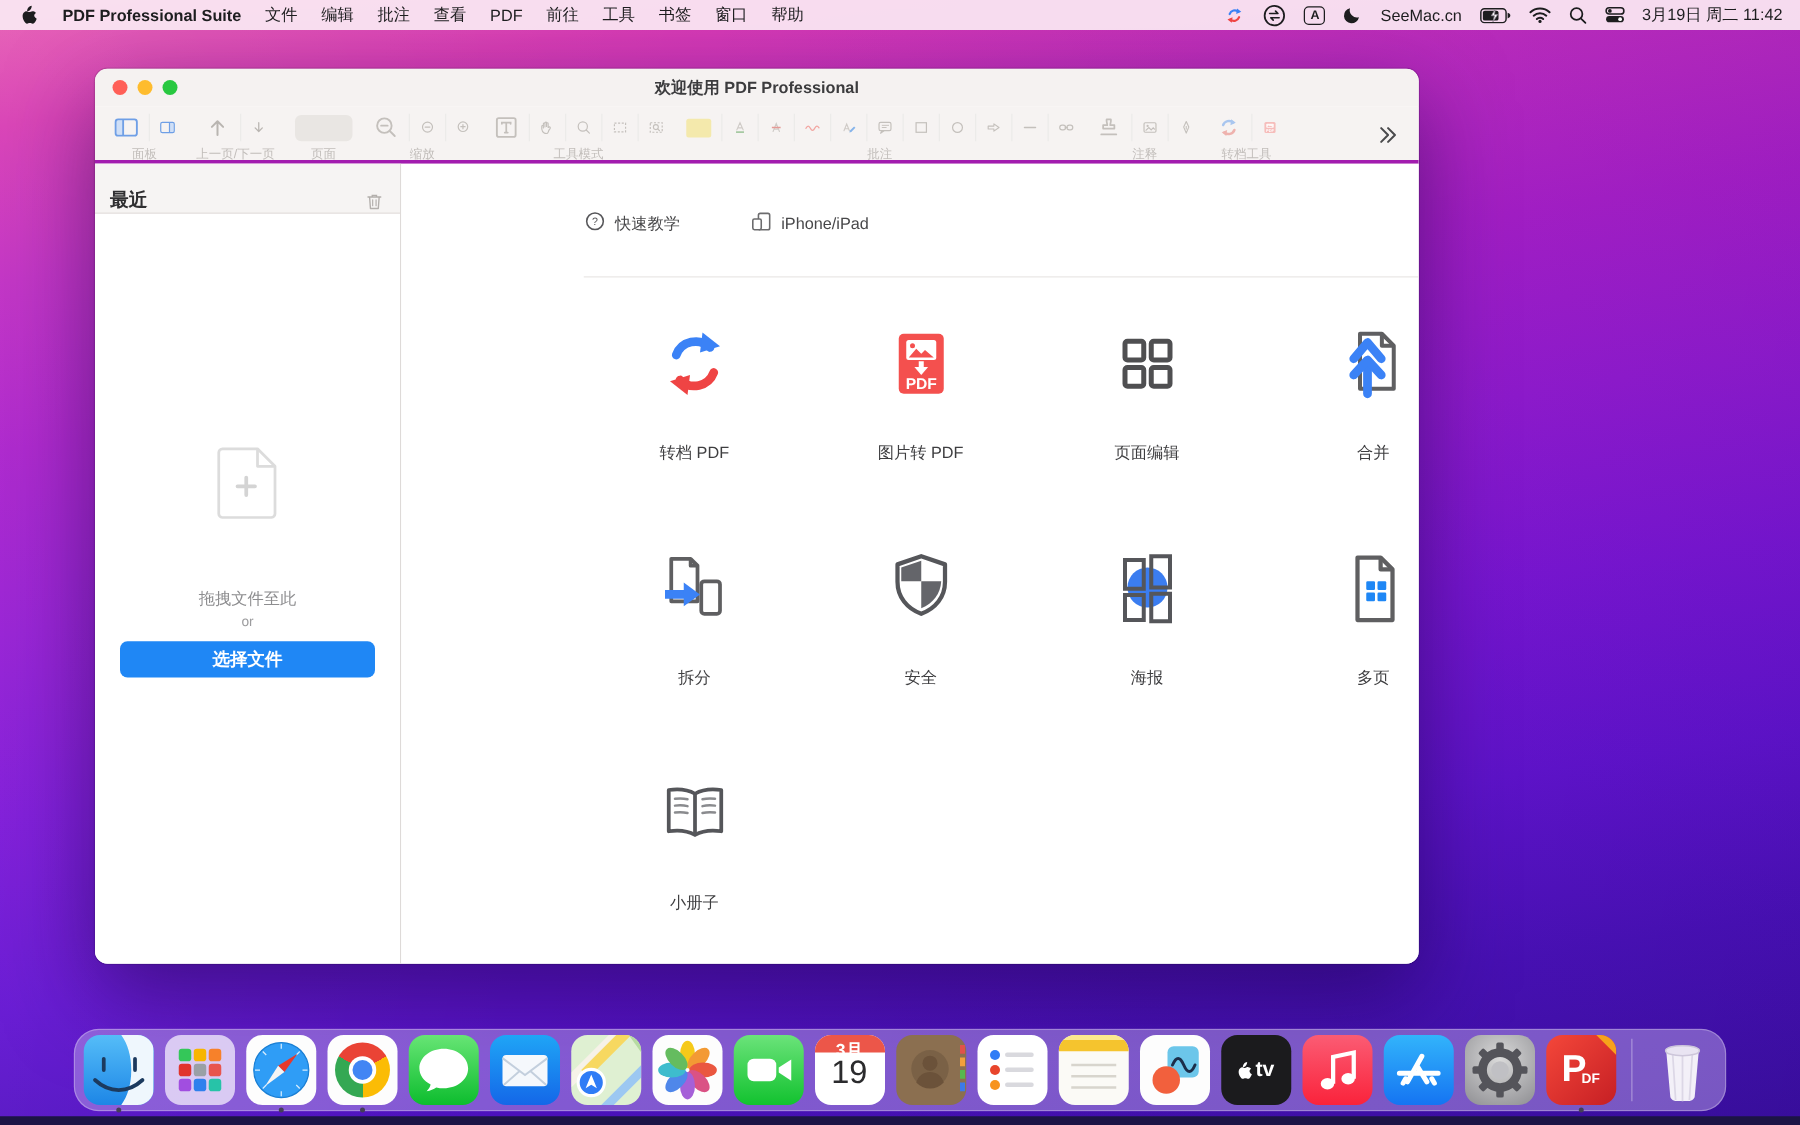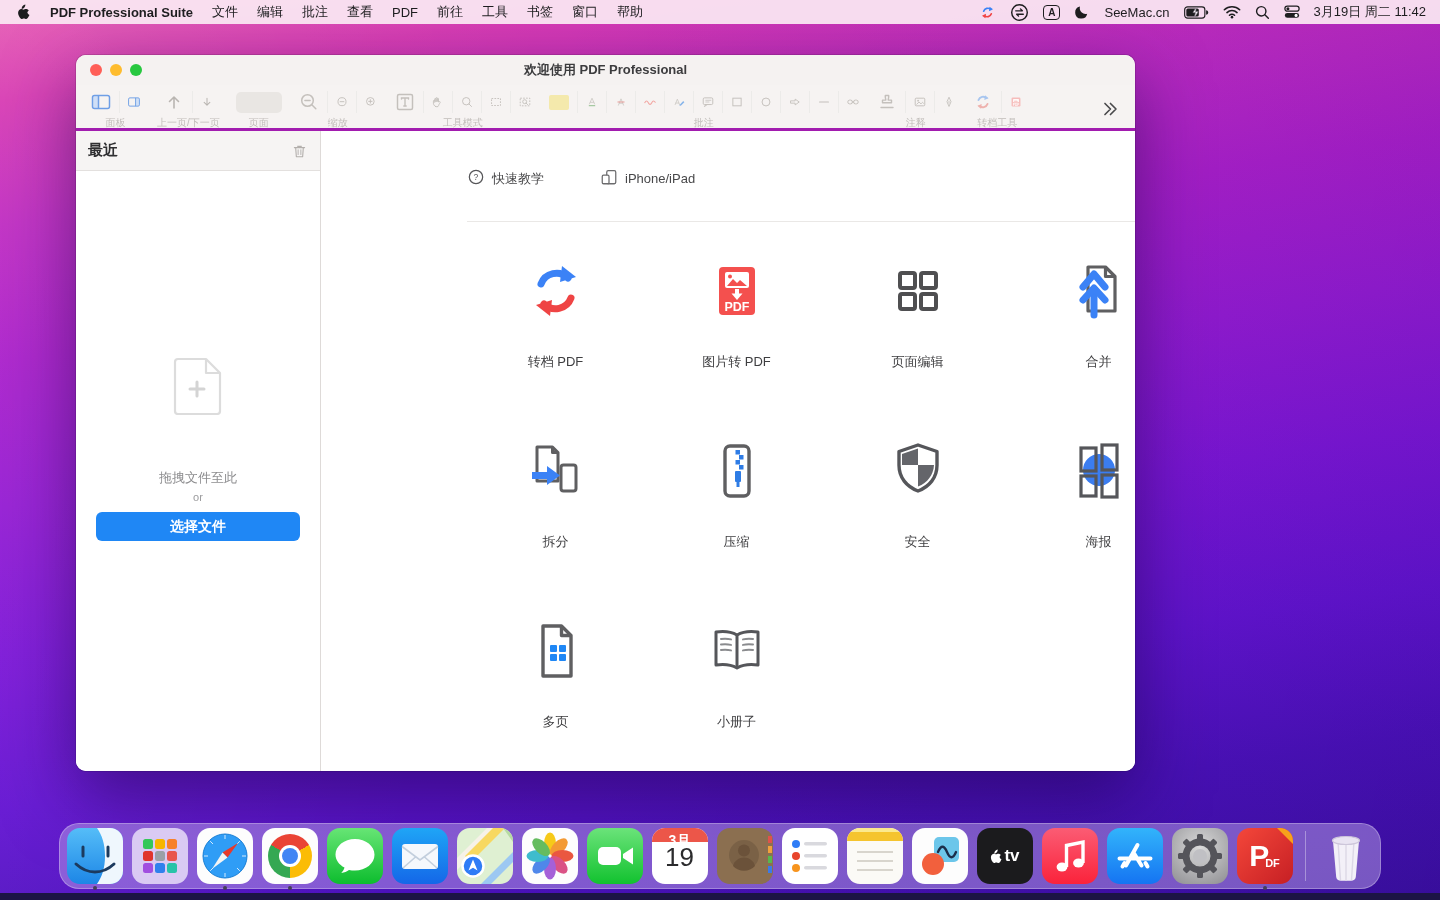--- a/index.html
+++ b/index.html
@@ -45,21 +45,21 @@
   .tlabel { font-size:10px; color:#c1bdba; margin-top:1px; white-space:nowrap; }
   .pagepill { width:46px; height:21px; background:#e9e6e3; border-radius:5px; }
   .hl-swatch { width:20px; height:15px; background:#f4e9ac; border-radius:2px; }
   .tb-overflow { margin-left:auto; align-self:center; padding-top:4px; }
 
   .wbody { display:flex; height:640px; }
 
   
   .sidebar { width:245px; border-right:1px solid #deDAD8; border-right:1px solid #dedad8; position:relative; background:#fff; }
   .sb-head { height:40px; background:#f6f4f3; border-bottom:1px solid #e3e0de;
-    display:flex; align-items:center; padding:0 12px; }
+    display:flex; align-items:flex-end; padding:0 12px; }
   .sb-title { font-size:15px; font-weight:700; color:#2f2f31; }
   .sb-trash { margin-left:auto; display:flex; }
   .dropzone { position:absolute; left:0; right:0; top:40px; display:flex; flex-direction:column; align-items:center; padding-top:186px; }
   .drop-hint { margin-top:50px; font-size:13px; color:#8d8d8f; }
   .or-label { margin-top:4px; font-size:11px; color:#9c9c9e; }
   .choose-btn { margin-top:9px; width:204px; height:29px; background:#1f87f5; color:#fff;
     border:none; border-radius:6px; font-size:14px; font-weight:700; font-family:inherit; cursor:pointer; }
 
   
   .content { position:relative; flex:1; background:#fff; }
@@ -501,34 +501,20 @@
                 <path d="M13 8h15.5L34 13.5V42H13z" fill="#fff" stroke="#5f5f61" stroke-width="3" stroke-linejoin="round"></path>
                 <path d="M28.5 8v5.5H34" fill="none" stroke="#5f5f61" stroke-width="3" stroke-linejoin="round"></path>
                 <rect x="37" y="26" width="15" height="26" rx="2.5" fill="#fff" stroke="#5f5f61" stroke-width="3"></rect>
                 <path d="M8 36.5h16" stroke="#3b82f6" stroke-width="7"></path>
                 <path d="M23 27v19l13-9.5z" fill="#3b82f6"></path>
               </svg>
             <span class="clabel">拆分</span>
           </div>
 
 
-          <div class="cell">
-            <svg viewBox="0 0 64 64">
-                <rect x="20" y="7" width="24" height="50" rx="5" fill="#fff" stroke="#5f5f61" stroke-width="3.4"></rect>
-                <g fill="#2e7ce5">
-                  <rect x="30.5" y="11" width="4.5" height="4.5"></rect>
-                  <rect x="34" y="16" width="4.5" height="4.5"></rect>
-                  <rect x="30.5" y="21" width="4.5" height="4.5"></rect>
-                  <rect x="34" y="26" width="4.5" height="4.5"></rect>
-                  <rect x="30" y="32" width="6" height="11" rx="1"></rect>
-                </g>
-                <path d="M33 43v5" stroke="#2e7ce5" stroke-width="3"></path>
-              </svg>
-            <span class="clabel">压缩</span>
-          </div>
 
           <div class="cell">
             <svg viewBox="0 0 64 64">
                 <path d="M32 6l19 6.5v13.8c0 12.3-7.6 21.4-19 25.7-11.4-4.3-19-13.4-19-25.7V12.5z" fill="#fff" stroke="#55565a" stroke-width="3.4" stroke-linejoin="round"></path>
                 <path d="M32 9.5L16 15v11h16z" fill="#64656a"></path>
                 <path d="M32 26h16c-.6 10-6.4 17.6-16 21.6z" fill="#64656a"></path>
               </svg>
             <span class="clabel">安全</span>
           </div>
 

